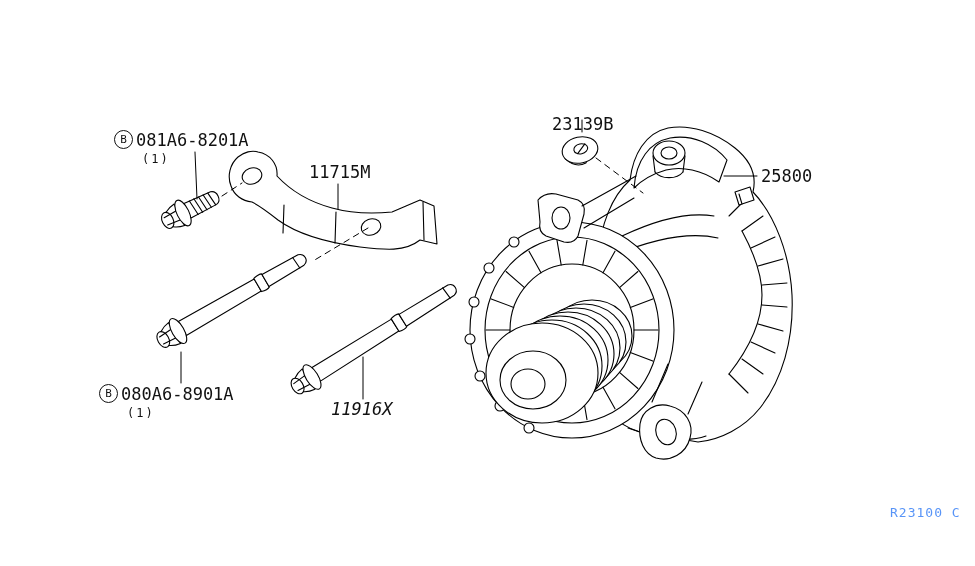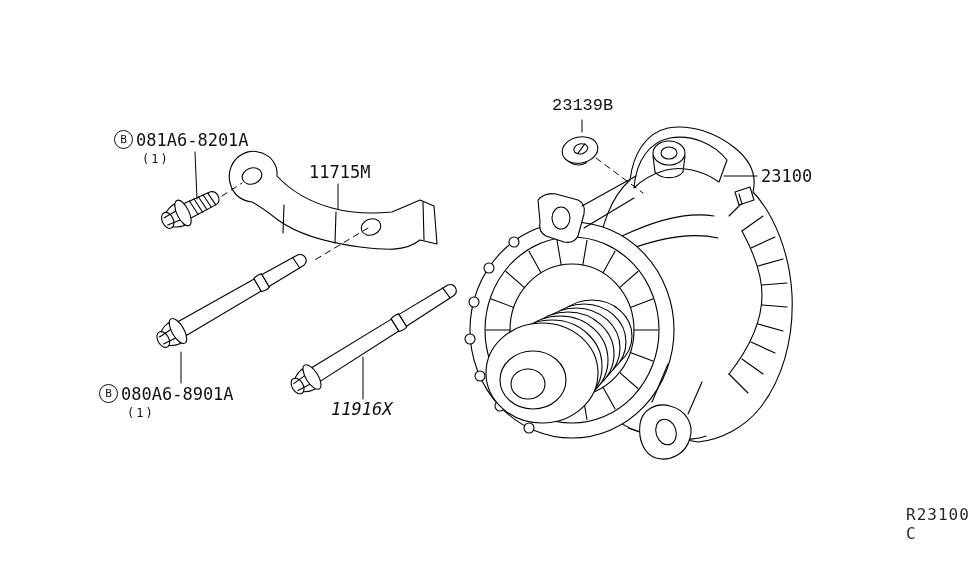--- a/index.html
+++ b/index.html
@@ -13,22 +13,22 @@
   svg .wf{fill:#ffffff;}
   svg .leader{stroke-width:1;}
   svg .dash{stroke-dasharray:6 5;stroke-width:1;}
   .lbl{position:absolute;font-size:17px;line-height:18px;white-space:nowrap;
     letter-spacing:0px;}
   .lbl .row{display:flex;align-items:center;}
   .circ{display:inline-flex;align-items:center;justify-content:center;
     width:17px;height:17px;border:1.4px solid #111;border-radius:50%;
     font-size:11px;line-height:1;margin-right:3px;flex:0 0 auto;}
   .qty{font-size:12px;letter-spacing:2px;margin-left:28px;margin-top:1px;}
-  .watermark{position:absolute;font-size:16px;letter-spacing:1px;
-    color:#000000;opacity:.85;margin-left:16px;}
+  .watermark{position:absolute;font-size:13px;letter-spacing:1px;
+    color:#3b82f6;opacity:.85;}
 </style>
 </head>
 <body>
 
 <div class="stage">
 
   <svg width="975" height="566" viewBox="0 0 975 566">
 
     <g>
 
@@ -235,22 +235,22 @@
       <span class="circ">B</span>
       <span>080A6-8901A</span>
     </div>
     <div class="qty">(1)</div>
   </div>
 
   <div class="lbl" style="left:331px;top:400px;font-style:italic;">
     <span>11916X</span>
   </div>
 
-  <div class="lbl" style="left:552px;top:97px;font-family:Liberation Mono, monospace;">
+  <div class="lbl" style="left:552px;top:115px;">
     <span>23139B</span>
   </div>
 
   <div class="lbl" style="left:761px;top:167px;">
-    <span>23100</span>
+    <span>25800</span>
   </div>
 
   <div class="watermark" style="left:890px;top:505px;">R23100 C</div>
 </div>
 
 </body></html>

